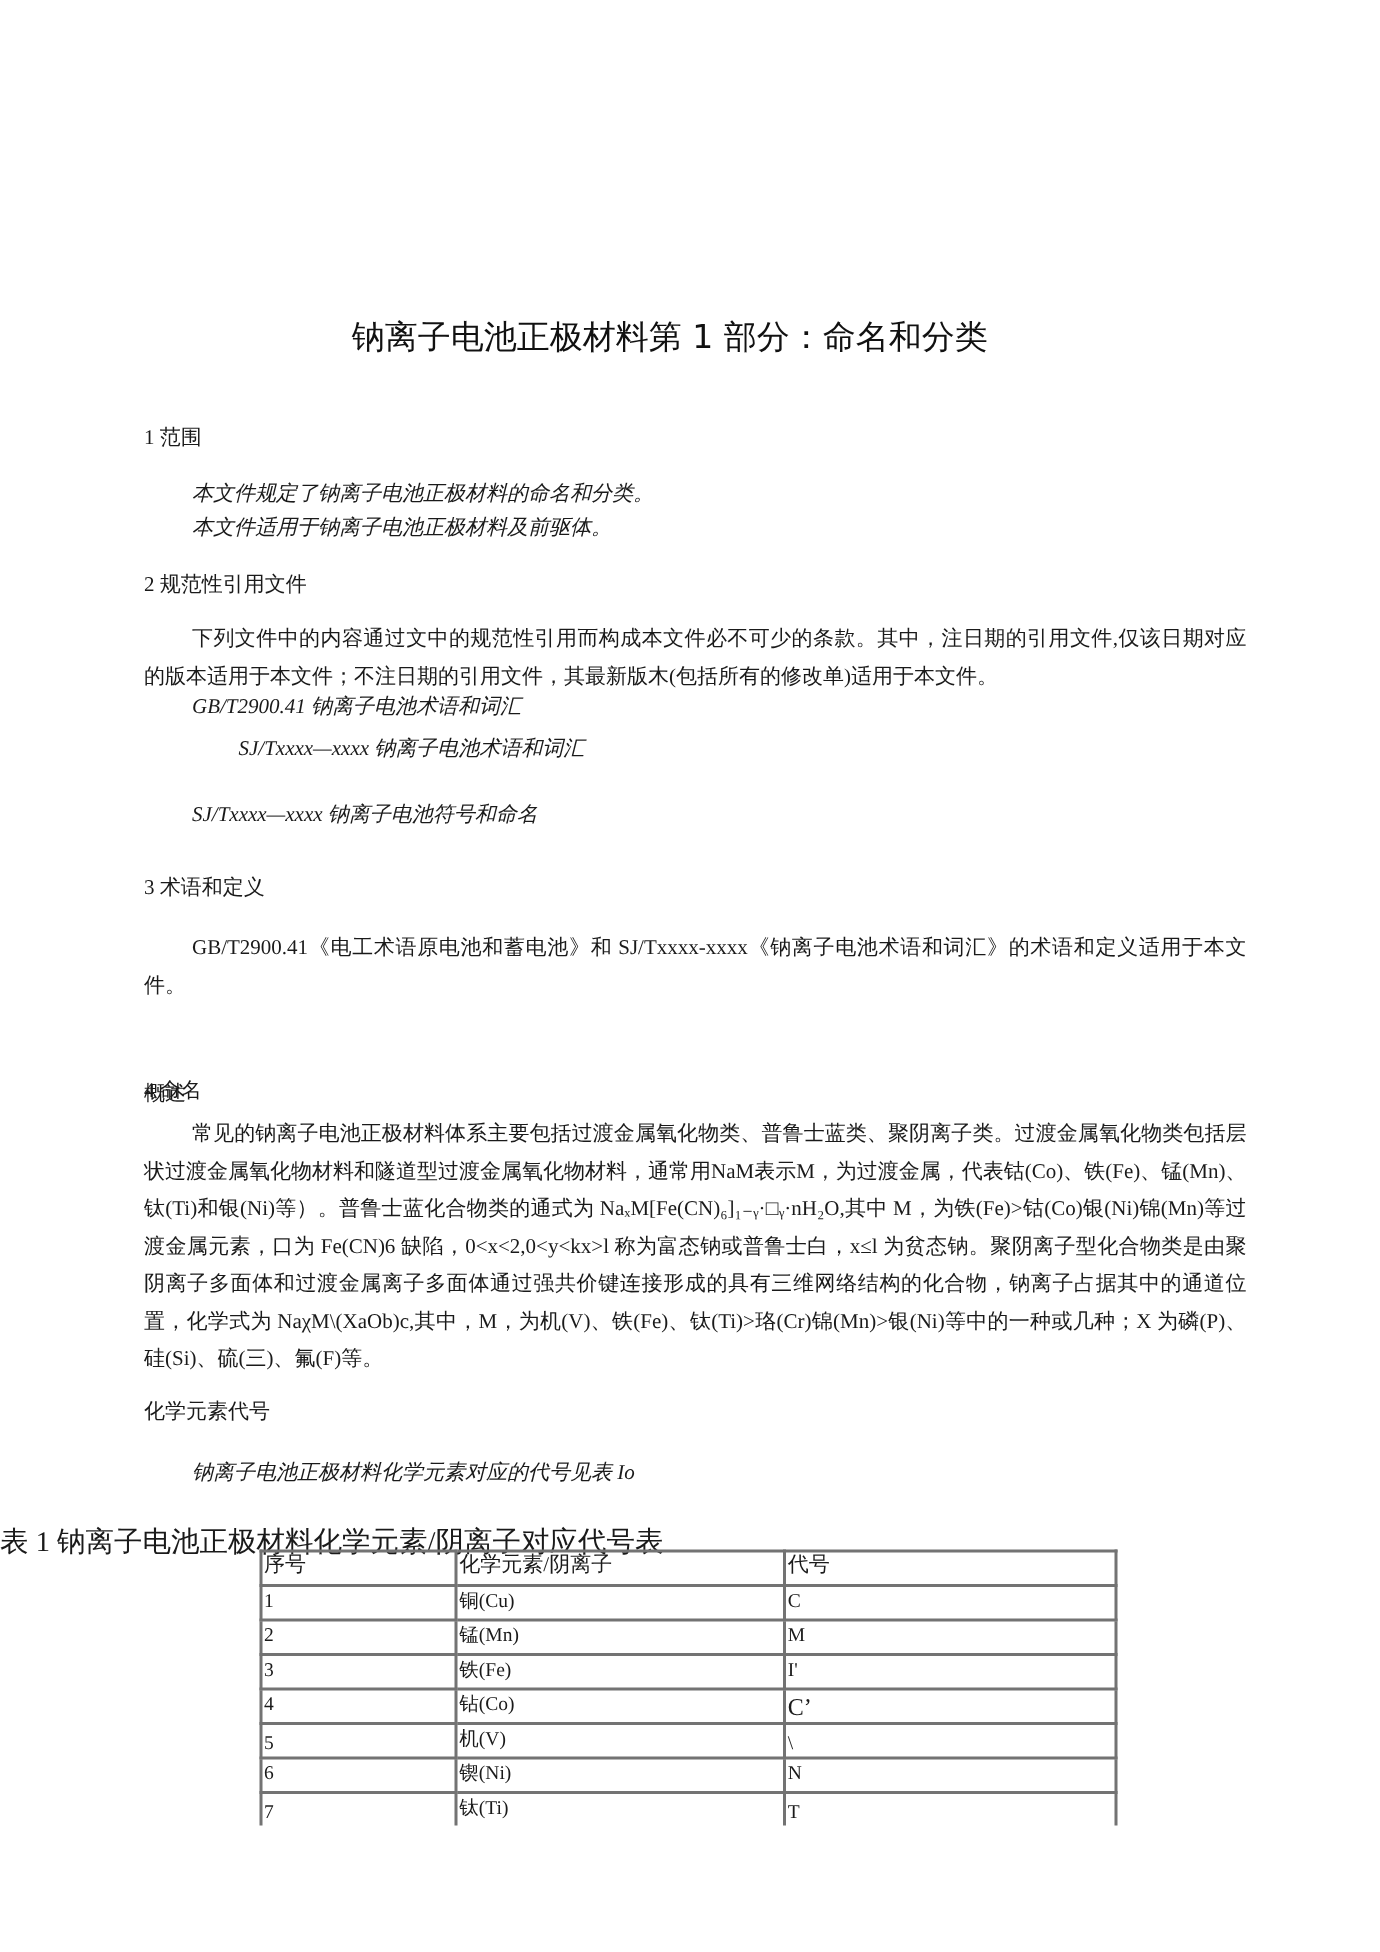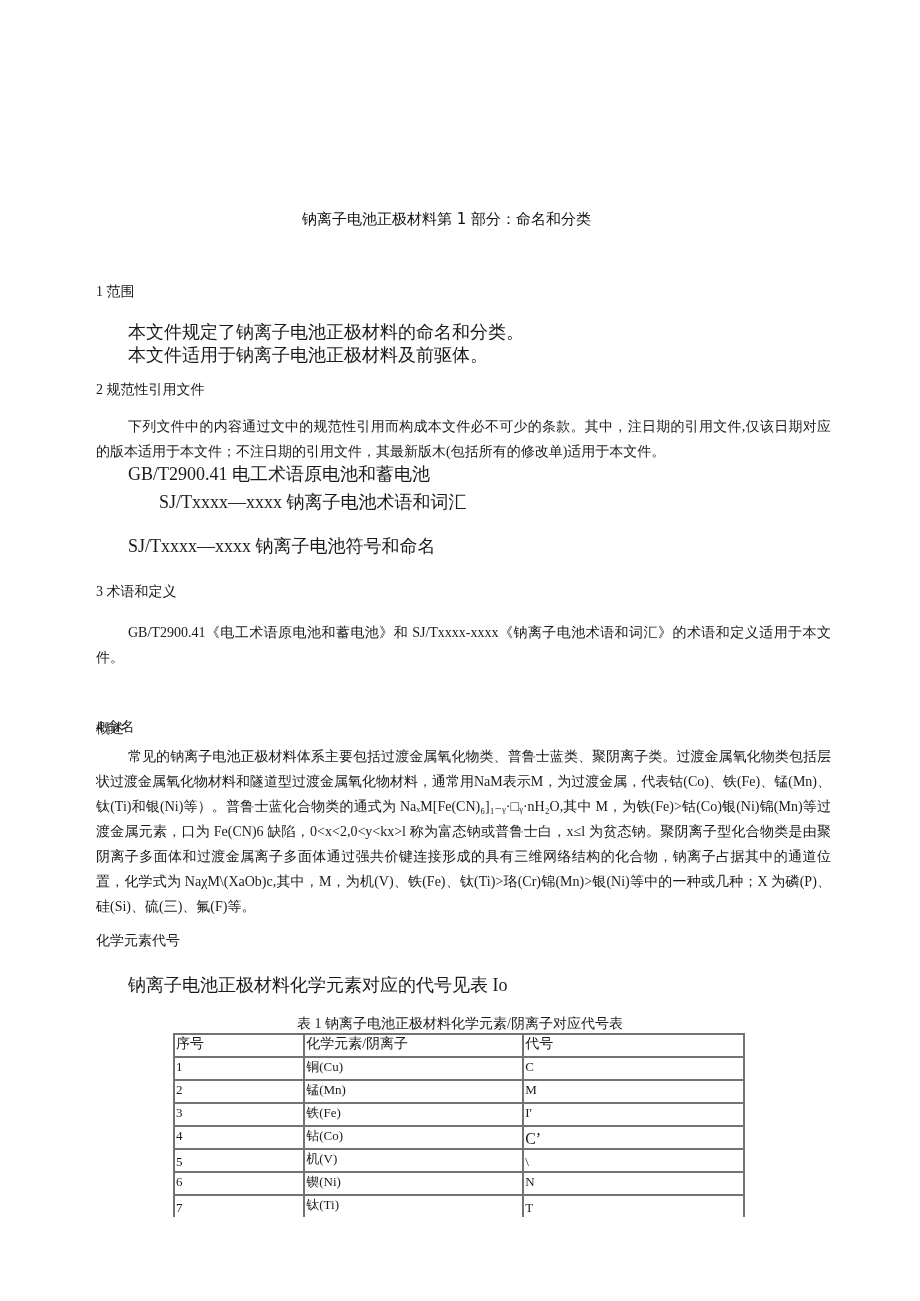--- a/index.html
+++ b/index.html
@@ -5,31 +5,31 @@
     html, body { margin: 0; padding: 0; background: #ffffff; }
     body {
       width: 920px; height: 1301px; position: relative; overflow: hidden;
       font-family: "Liberation Serif", "DejaVu Serif", serif;
       color: #1a1a1a;
     }
     .abs { position: absolute; white-space: nowrap; }
     .title {
       left: 0; width: 893px; top: 210px; text-align: center;
       font-family: "DejaVu Sans", "Liberation Sans", sans-serif;
-      font-size: 15px; color: #111;
+      font-size: 22px; color: #111;
     }
     .h { font-size: 14px; left: 96px; }
-    .p { font-size: 18px; }
+    .p { font-size: 14px; font-style: italic; }
     .para {
       position: absolute; left: 96px; width: 735px;
       font-size: 14px; line-height: 25px;
       text-indent: 32px; text-align: justify;
       text-align-last: left;
     }
-    .caption { font-size: 14px; left: 0; width: 920px; text-align: center; top: 1015px; }
+    .caption { font-size: 19px; left: 0; width: 920px; text-align: left; top: 1015px; }
     table.t {
       position: absolute; left: 173px; top: 1033px;
       border-collapse: collapse; width: 572px; font-size: 13px;
     }
     table.t td {
       border: 2px solid #737373; padding: 0 1px; height: 21px; vertical-align: top;
       line-height: 18px;
     }
     table.t td.c1 { width: 128px; }
     table.t td.c2 { width: 218px; font-family: Liberation Serif, serif; }
@@ -42,21 +42,21 @@
 <div>
 
   <div class="abs title">钠离子电池正极材料第 1 部分：命名和分类</div>
 
   <div class="abs h" style="top:283px;">1 范围</div>
   <div class="abs p" style="left:128px; top:320px;">本文件规定了钠离子电池正极材料的命名和分类。</div>
   <div class="abs p" style="left:128px; top:343px;">本文件适用于钠离子电池正极材料及前驱体。</div>
 
   <div class="abs h" style="top:381px;">2 规范性引用文件</div>
   <div class="para" style="top:414px;">下列文件中的内容通过文中的规范性引用而构成本文件必不可少的条款。其中，注日期的引用文件,仅该日期对应的版本适用于本文件；不注日期的引用文件，其最新版木(包括所有的修改单)适用于本文件。</div>
-  <div class="abs p" style="left:128px; top:462px;">GB/T2900.41 电工术语原电池和蓄电池</div>
+  <div class="abs p" style="left:128px; top:462px;">GB/T2900.41 钠离子电池术语和词汇</div>
   <div class="abs p" style="left:128px; top:490px;margin-left:31px;">SJ/Txxxx—xxxx 钠离子电池术语和词汇</div>
   <div class="abs p" style="left:128px; top:534px;">SJ/Txxxx—xxxx 钠离子电池符号和命名</div>
 
   <div class="abs h" style="top:583px;">3 术语和定义</div>
   <div class="para" style="top:620px;">GB/T2900.41《电工术语原电池和蓄电池》和 SJ/Txxxx-xxxx《钠离子电池术语和词汇》的术语和定义适用于本文件。</div>
 
   <div class="abs h" style="top:718px;">4 命名</div>
   <div class="abs h" style="top:720px;">概述</div>
   <div class="para" style="top:744px;">常见的钠离子电池正极材料体系主要包括过渡金属氧化物类、普鲁士蓝类、聚阴离子类。过渡金属氧化物类包括层状过渡金属氧化物材料和隧道型过渡金属氧化物材料，通常用NaM表示M，为过渡金属，代表钴(Co)、铁(Fe)、锰(Mn)、钛(Ti)和银(Ni)等）。普鲁士蓝化合物类的通式为 NaₓM[Fe(CN)₆]₁₋ᵧ·□ᵧ·nH₂O,其中 M，为铁(Fe)&gt;钴(Co)银(Ni)锦(Mn)等过渡金属元素，口为 Fe(CN)6 缺陷，0&lt;x&lt;2,0&lt;y&lt;kx&gt;l 称为富态钠或普鲁士白，x≤l 为贫态钠。聚阴离子型化合物类是由聚阴离子多面体和过渡金属离子多面体通过强共价键连接形成的具有三维网络结构的化合物，钠离子占据其中的通道位置，化学式为 NaχM\(XaOb)c,其中，M，为机(V)、铁(Fe)、钛(Ti)&gt;珞(Cr)锦(Mn)&gt;银(Ni)等中的一种或几种；X 为磷(P)、硅(Si)、硫(三)、氟(F)等。</div>
 

